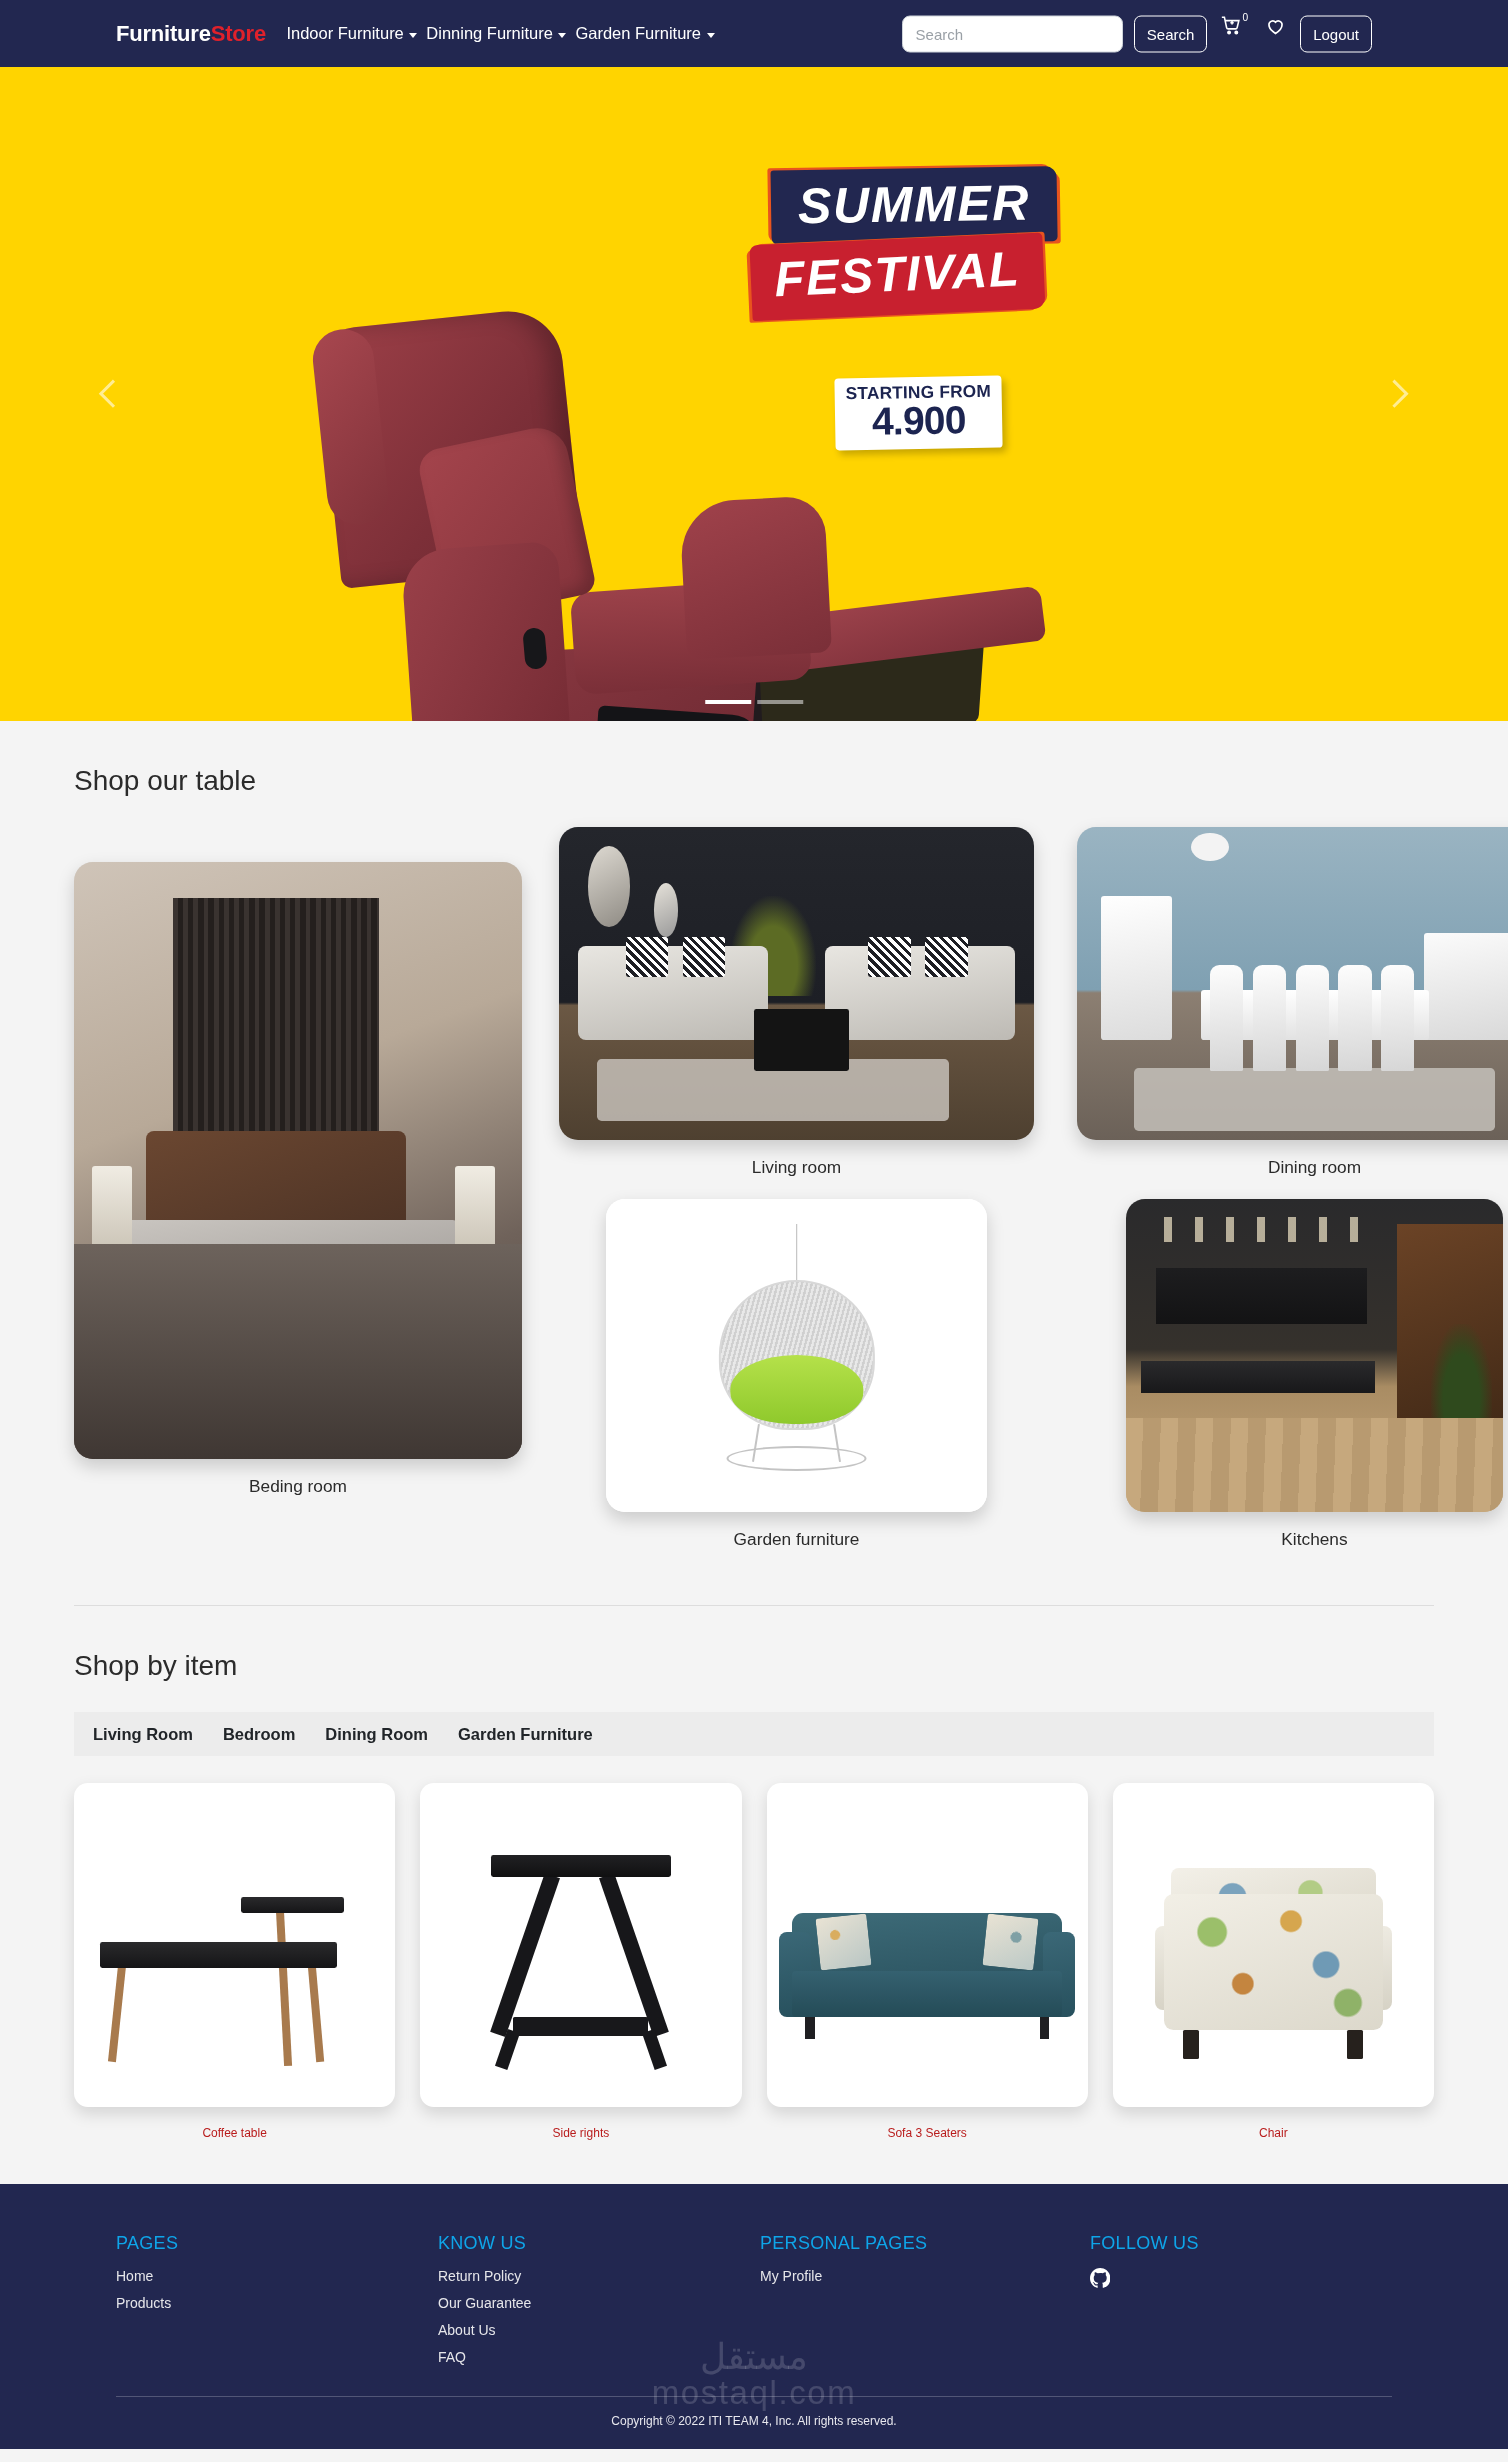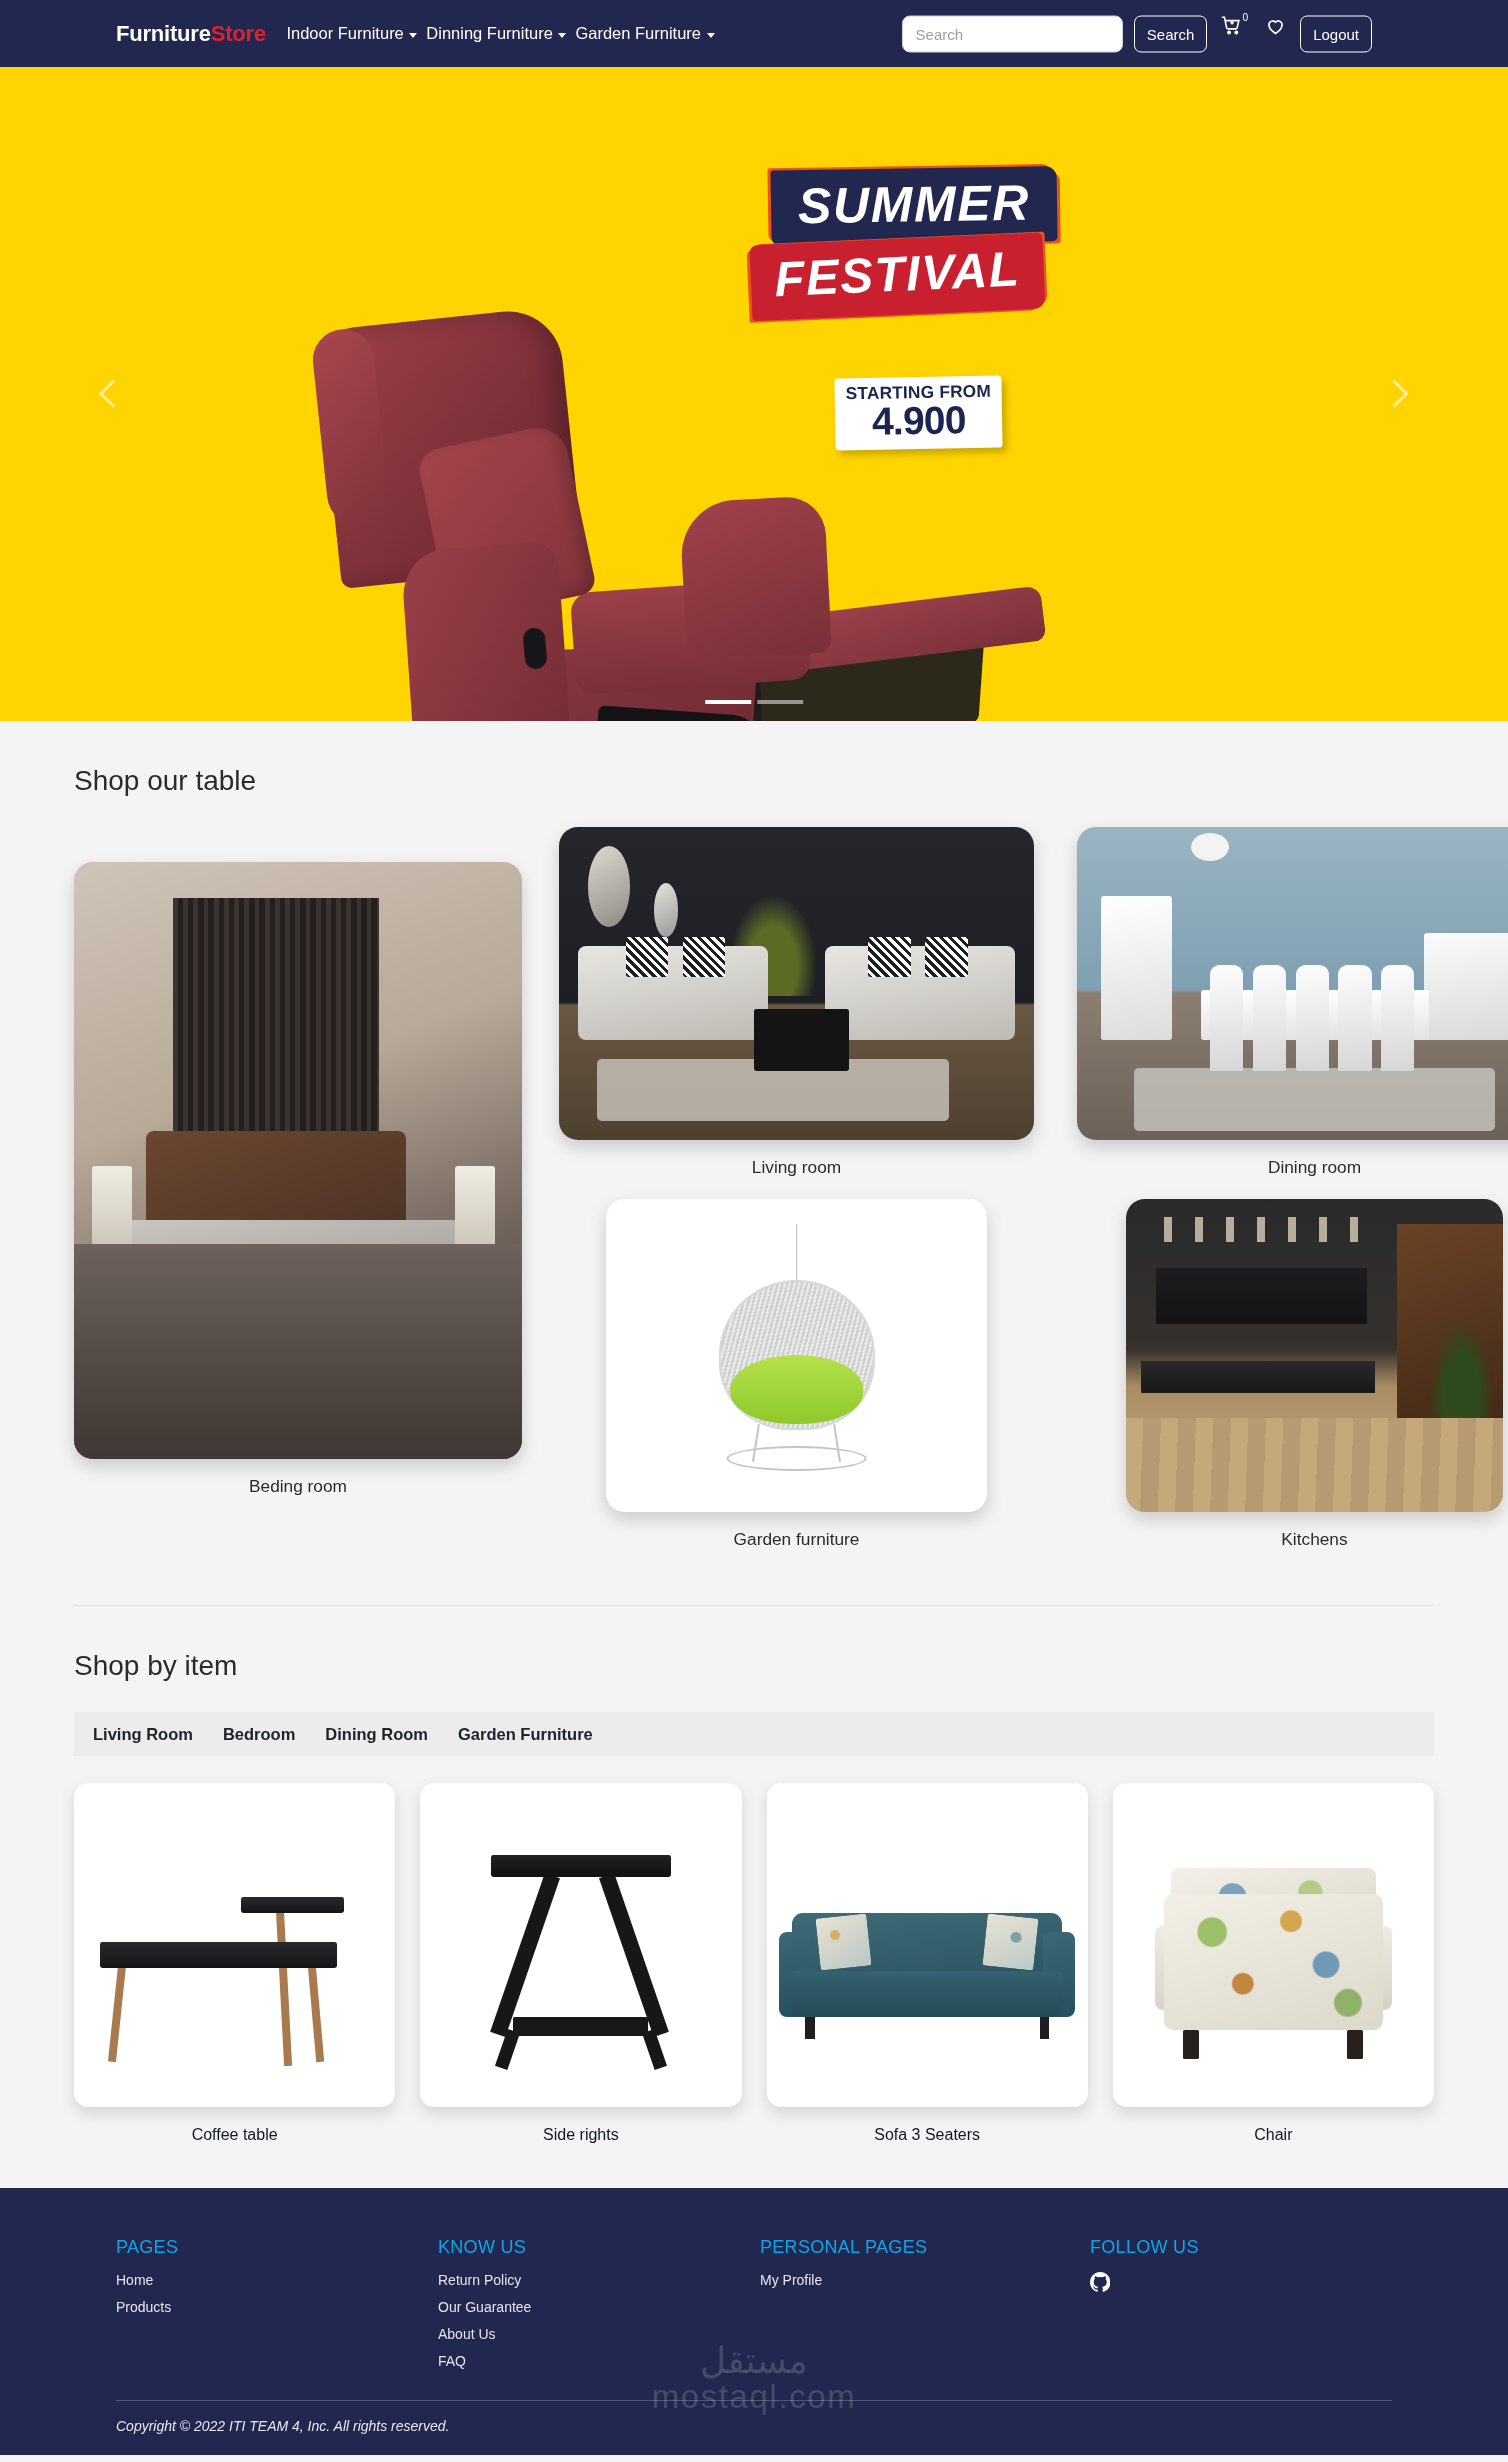--- a/index.html
+++ b/index.html
@@ -459,21 +459,21 @@
   .product-cell { display: flex; flex-direction: column; align-items: center; }
   .product-card {
     width: 100%;
     height: 324px;
     background: #ffffff;
     border-radius: 14px;
     box-shadow: 0 6.3px 15.7px rgba(0,0,0,.13);
     display: flex; align-items: center; justify-content: center;
     overflow: hidden; position: relative;
   }
-  .product-label { font-size: 16px; color: #0f172a; padding-top: 19px; }
+  .product-label { font-size: 12px; color: #b91c1c; padding-top: 19px; }
 
   
   .pr { position: absolute; }
   
   .ct-top { left: 8%; top: 49%; width: 74%; height: 8%; background: linear-gradient(180deg,#2a2a2c,#151517); border-radius: 2.4px; }
   .ct-shelf { left: 52%; top: 35%; width: 32%; height: 5%; background: linear-gradient(180deg,#2a2a2c,#151517); border-radius: 2.4px; }
   .ct-leg1 { left: 12%; top: 56%; width: 2.6%; height: 30%; background:#a87a4d; transform: rotate(6deg); }
   .ct-leg2 { left: 74%; top: 56%; width: 2.6%; height: 30%; background:#a87a4d; transform: rotate(-5deg); }
   .ct-leg3 { left: 64%; top: 39%; width: 2.4%; height: 48%; background:#a87a4d; transform: rotate(-3deg); }
   
@@ -530,23 +530,22 @@
   .fcol-link {
     color: #e6e6ea; font-size: 14px; display: block;
     margin-bottom: 11px; text-decoration: none; cursor: pointer;
   }
   .github-icon { width: 20.4px; height: 20.4px; display: inline-block; cursor: pointer; }
   .footer-rule {
     height: 0.8px; background: rgba(255,255,255,.22);
     margin: 20.4px 0 0 0;
   }
   .copyright {
-    color: #e8e8ee; font-size: 14px; 
+    color: #e8e8ee; font-size: 12px; text-align: center;
     padding: 17.3px 0 20.4px 0;
-    font-style: italic;
   }
   .watermark {
     position: absolute;
     left: 50%; top: 154px; transform: translateX(-50%);
     color: rgba(255,255,255,.16);
     font-size: 33px;
     letter-spacing: 1.6px;
     pointer-events: none;
     white-space: nowrap;
     text-align: center;

